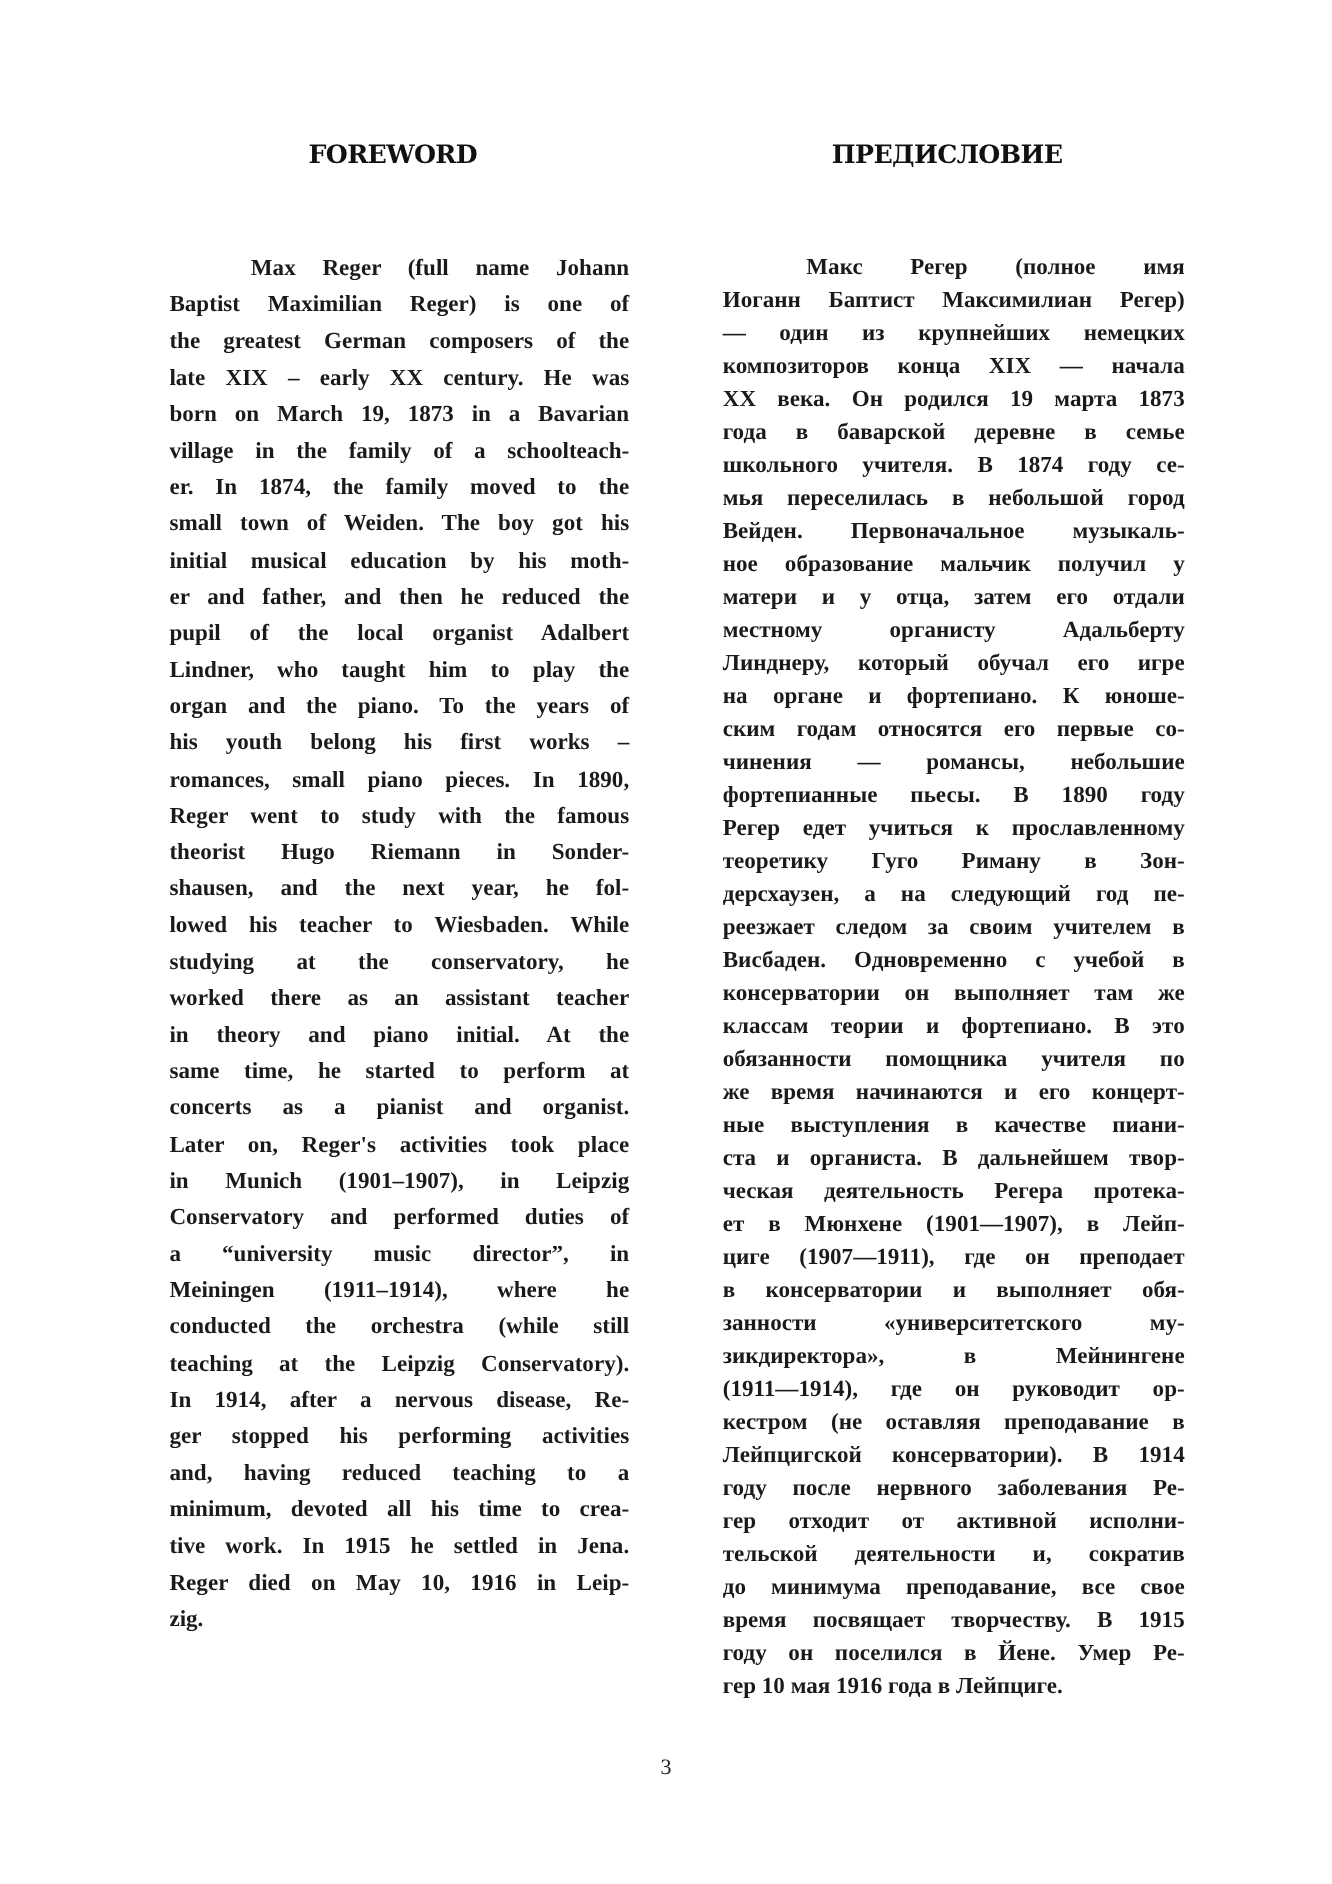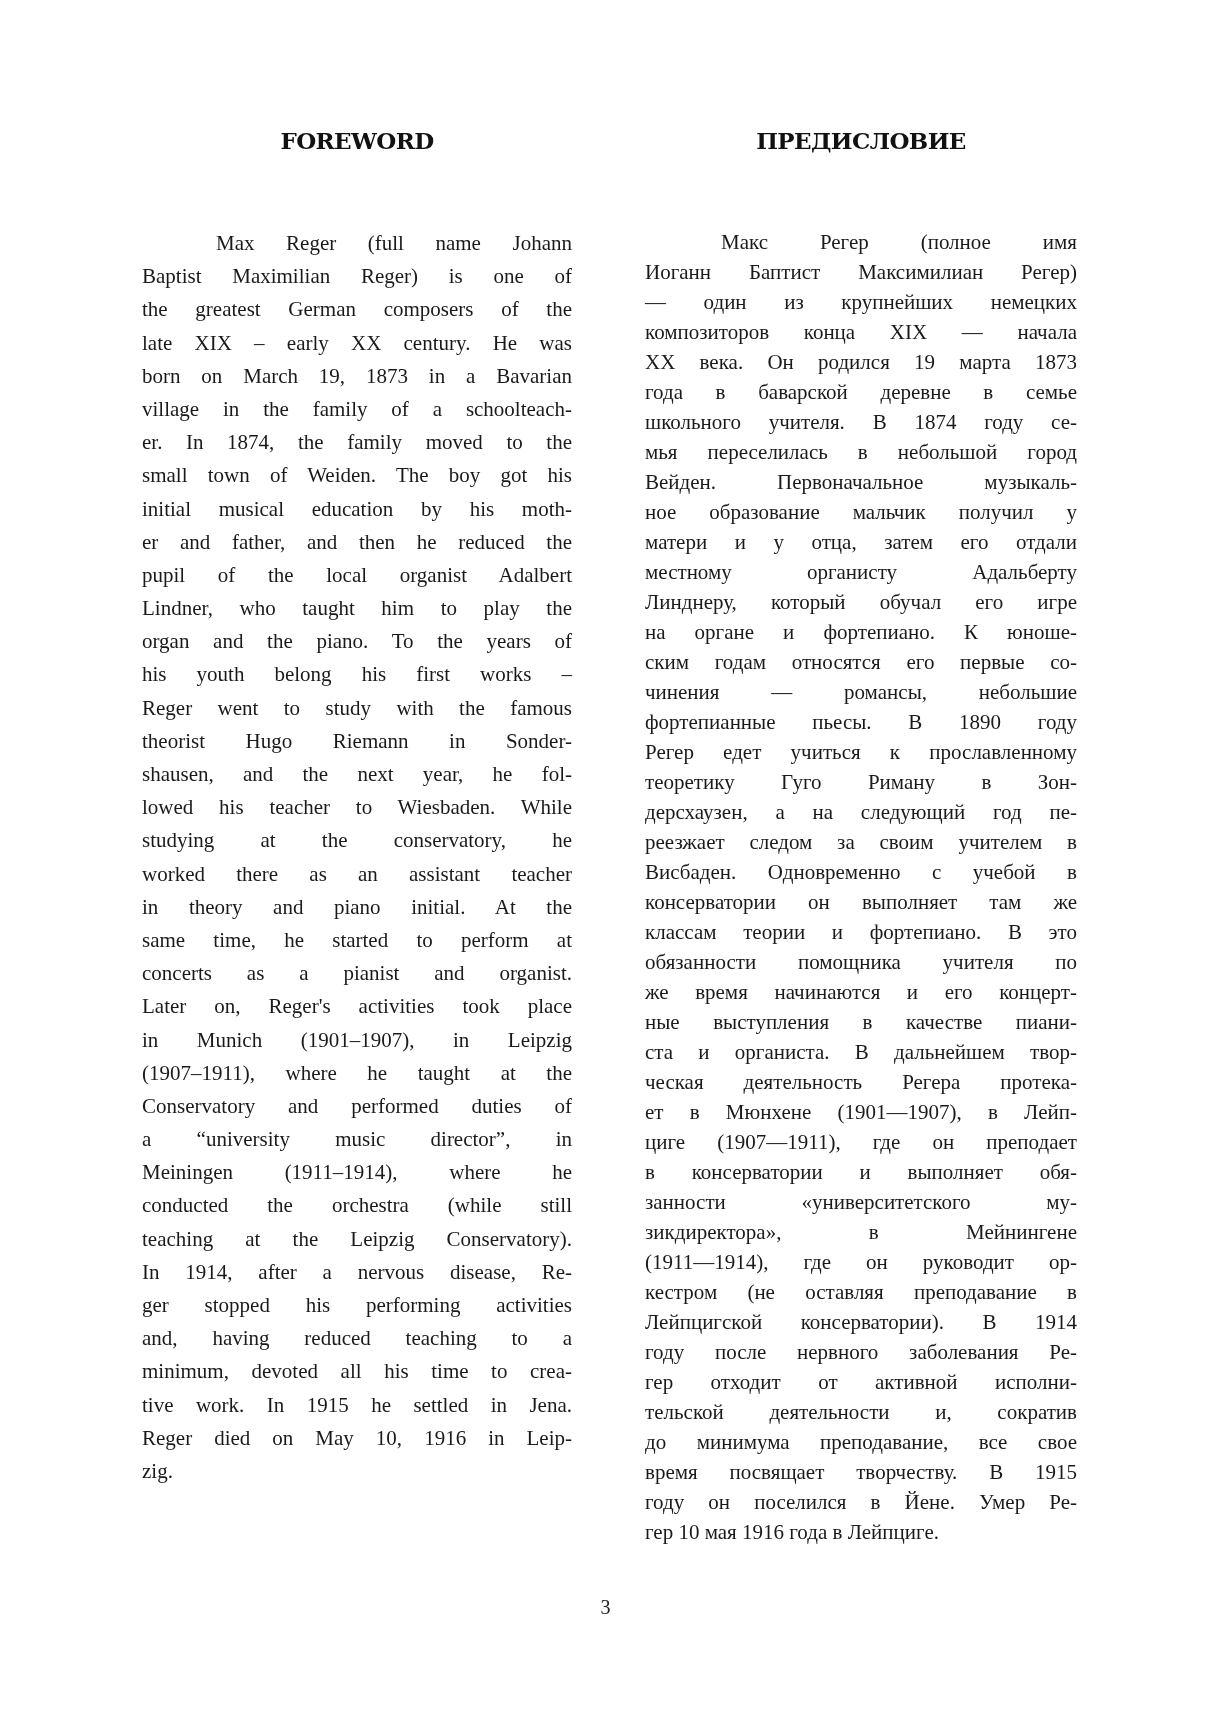--- a/index.html
+++ b/index.html
@@ -21,21 +21,21 @@
       left: 0; right: 0;
       text-align: center;
       font-family: "DejaVu Serif", "Liberation Serif", serif;
       font-weight: bold;
       font-size: 23px;
       letter-spacing: -0.6px;
       line-height: 30px;
       margin: 0;
       color: #111;
     }
-    .body-text { position: absolute; left: 0; right: 0; margin: 0; padding: 0; }
+    .body-text { position: absolute; left: 12px; right: 0; margin: 0; padding: 0; font-weight: bold; }
     .col-en .body-text { top: 227px; }
     .col-ru .body-text { top: 227px; }
     .line {
       display: block;
       white-space: nowrap;
       text-align: justify;
       text-align-last: justify;
       font-size: 21px;
       color: #1a1a1a;
     }
@@ -68,32 +68,32 @@
         <div class="line">born on March 19, 1873 in a Bavarian</div>
         <div class="line">village in the family of a schoolteach-</div>
         <div class="line">er. In 1874, the family moved to the</div>
         <div class="line">small town of Weiden. The boy got his</div>
         <div class="line">initial musical education by his moth-</div>
         <div class="line">er and father, and then he reduced the</div>
         <div class="line">pupil of the local organist Adalbert</div>
         <div class="line">Lindner, who taught him to play the</div>
         <div class="line">organ and the piano. To the years of</div>
         <div class="line">his  youth belong his first works –</div>
+        <div class="line">romances, small piano pieces. In 1890,</div>
         <div class="line">Reger went to study with the famous</div>
         <div class="line">theorist Hugo Riemann in Sonder-</div>
         <div class="line">shausen, and the next year, he fol-</div>
         <div class="line">lowed his teacher to Wiesbaden. While</div>
         <div class="line">studying at the conservatory, he</div>
         <div class="line">worked there as an assistant teacher</div>
         <div class="line">in theory and piano initial. At the</div>
         <div class="line">same time, he started to perform at</div>
         <div class="line">concerts as a pianist and organist.</div>
         <div class="line">Later on, Reger's activities took place</div>
         <div class="line">in Munich (1901–1907), in Leipzig</div>
-        <div class="line">(1907–1911), where he taught at the</div>
         <div class="line">Conservatory and performed duties of</div>
         <div class="line">a “university music director”, in</div>
         <div class="line">Meiningen (1911–1914), where he</div>
         <div class="line">conducted the orchestra (while still</div>
         <div class="line">teaching at the Leipzig Conservatory).</div>
         <div class="line">In 1914, after a nervous disease, Re-</div>
         <div class="line">ger stopped his performing activities</div>
         <div class="line">and, having reduced teaching to a</div>
         <div class="line">minimum, devoted all his time to crea-</div>
         <div class="line">tive work. In 1915 he settled in Jena.</div>

